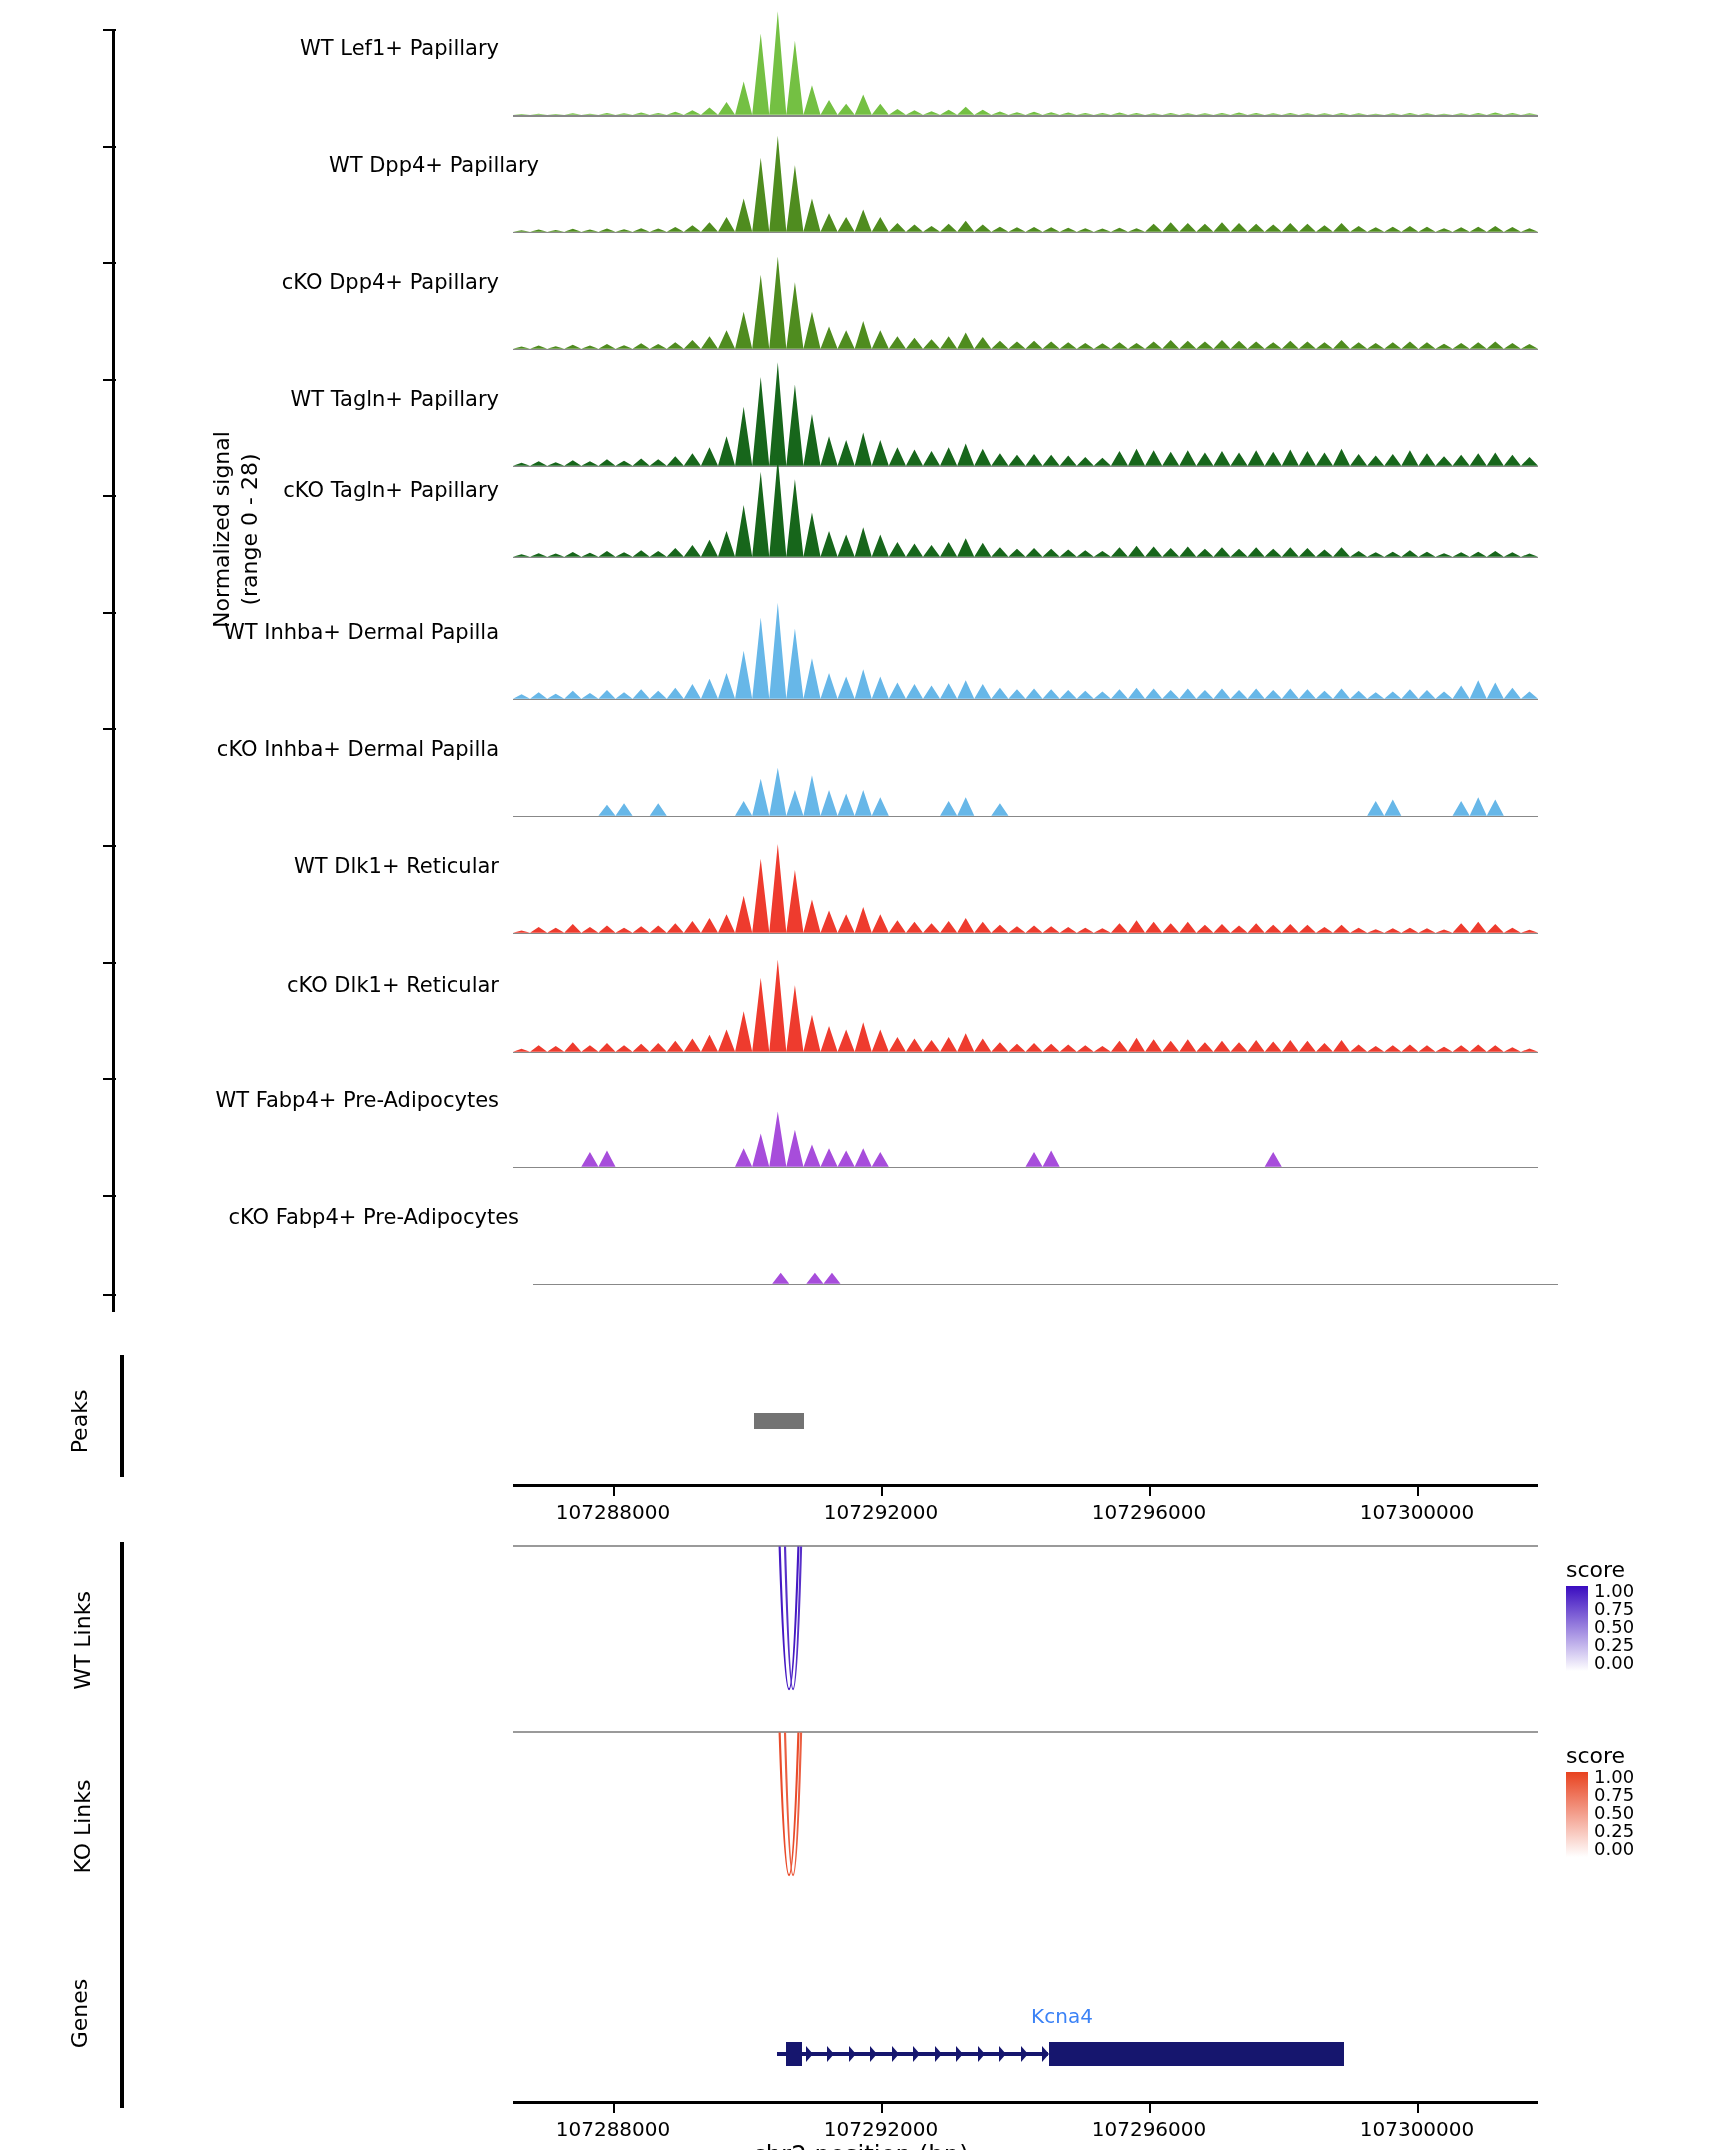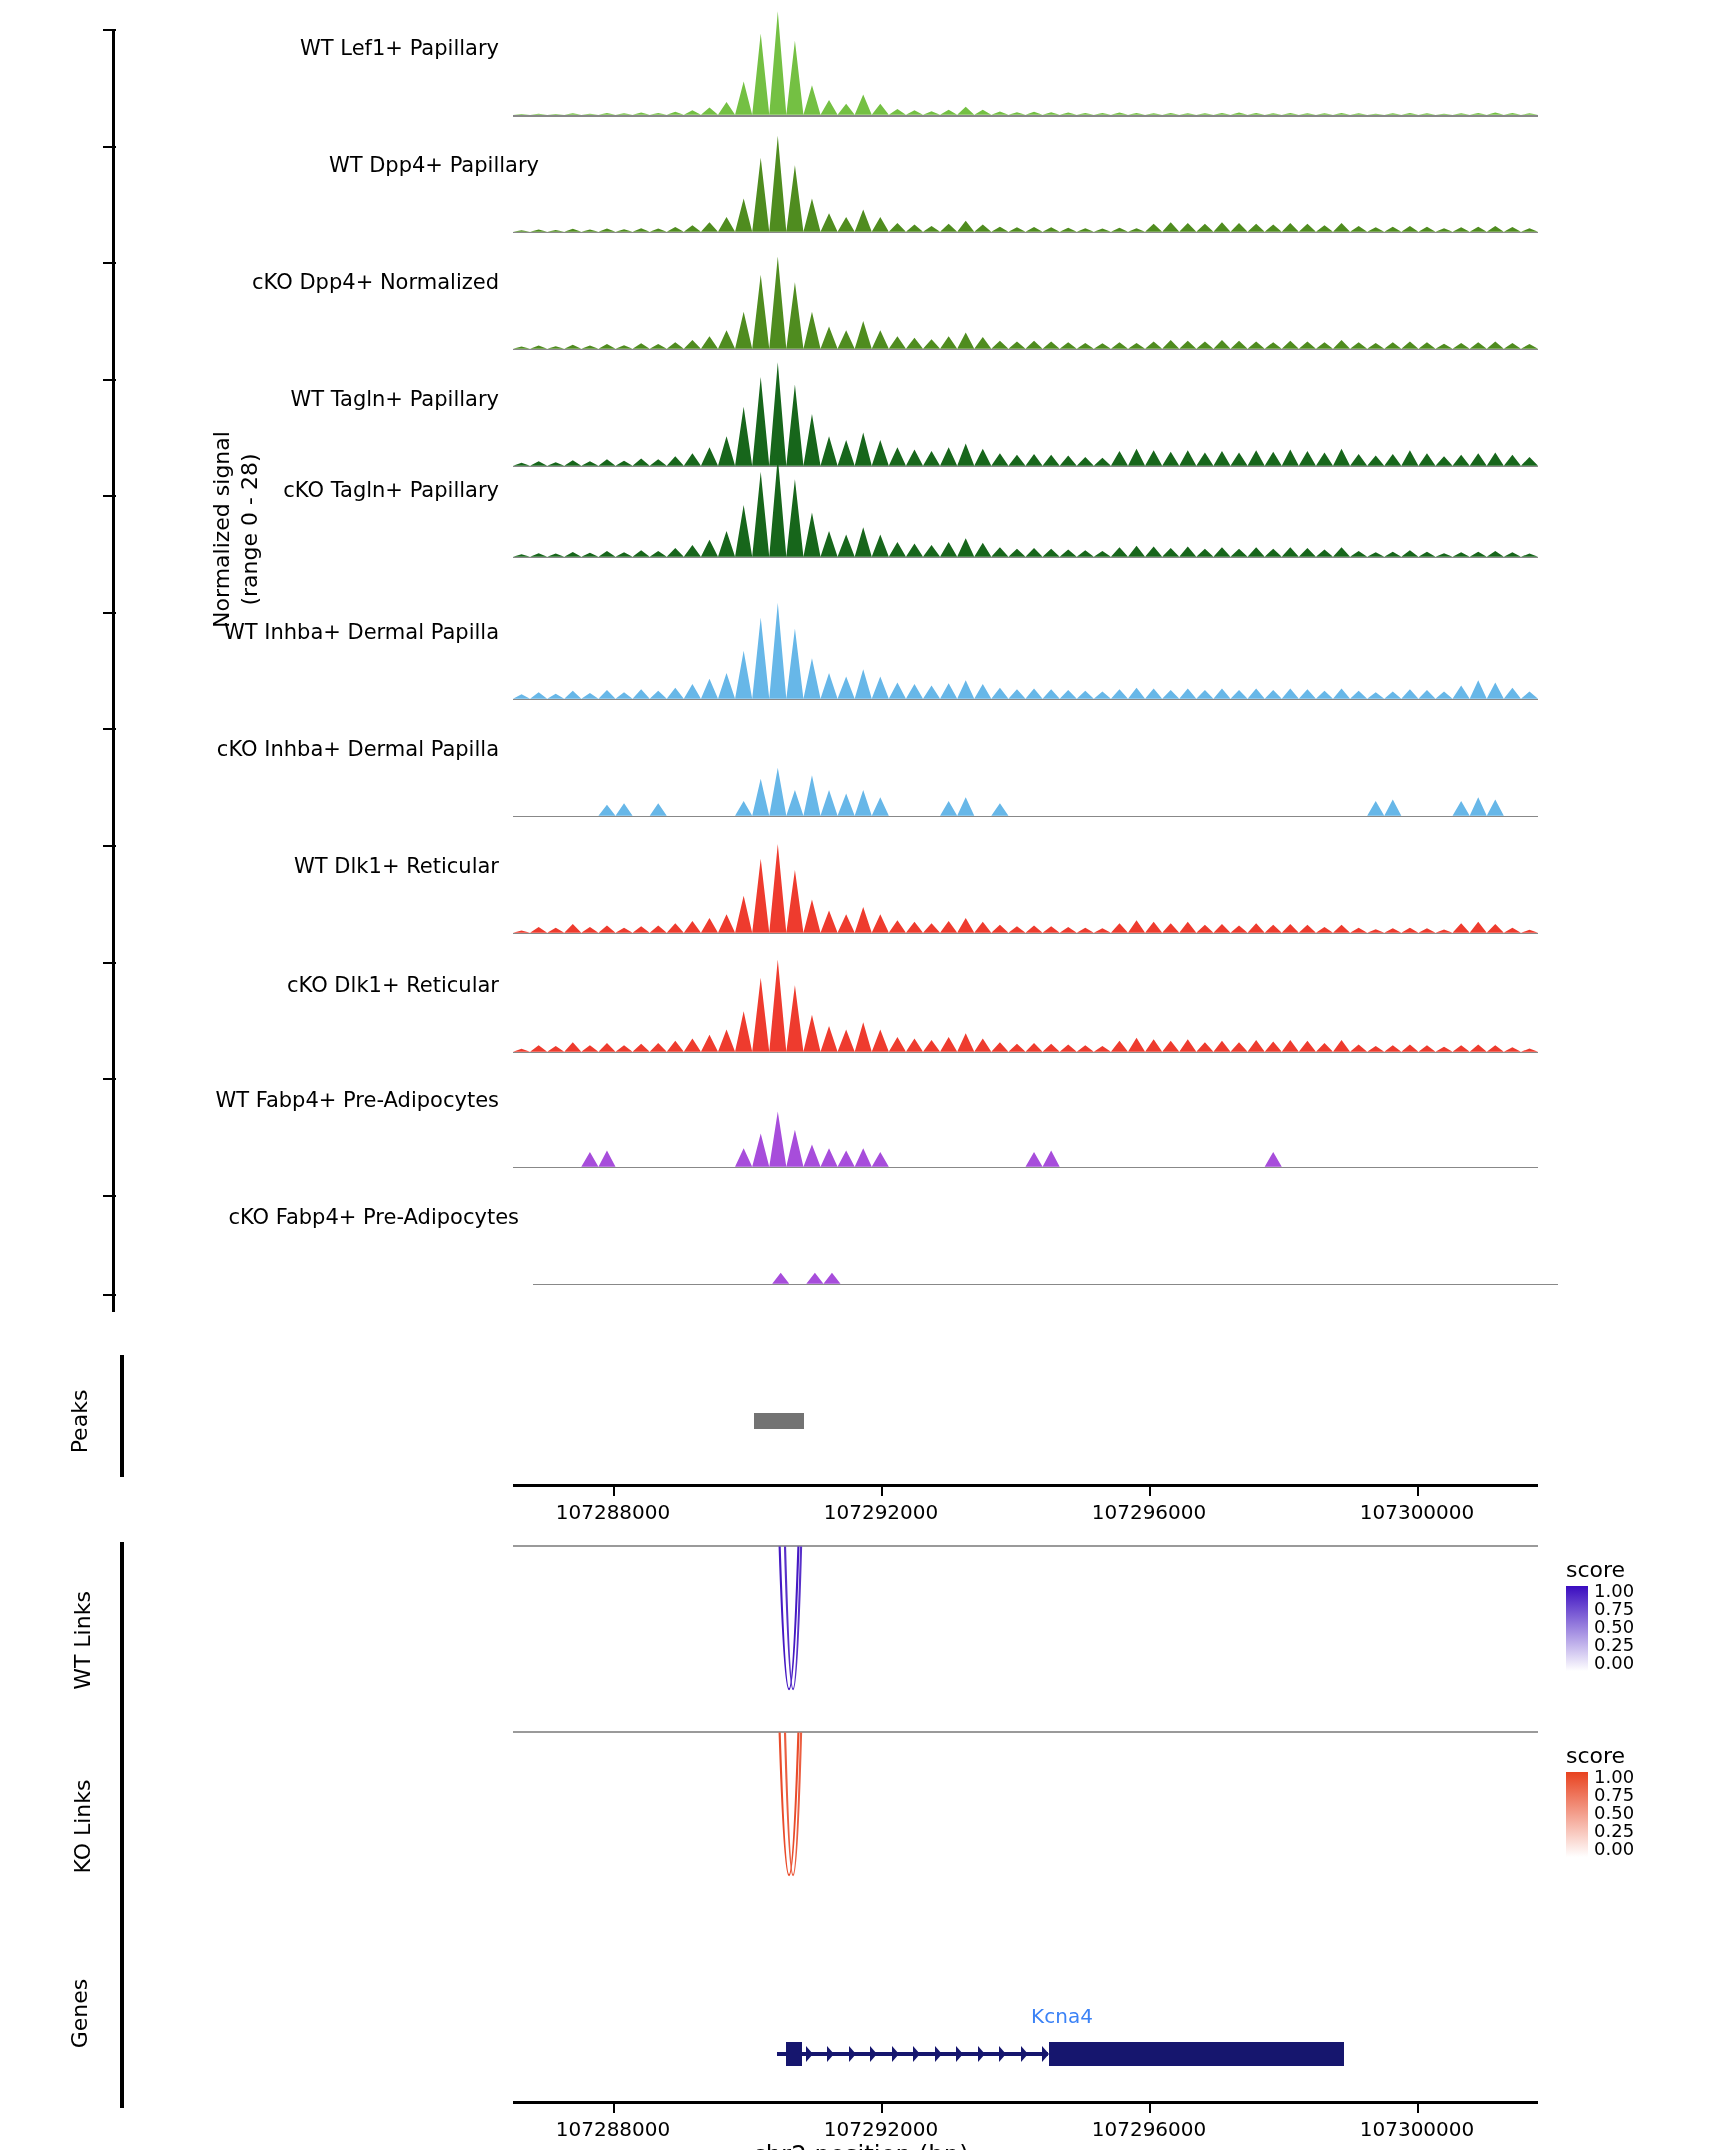--- a/index.html
+++ b/index.html
@@ -237,21 +237,21 @@
           <div class="track-baseline" style="top: 108px;"></div>
         </div>
         <div class="track-row" style="top: 124px; padding-left: 40px;">
           <div class="track-label">WT Dpp4+ Papillary</div>
           <svg class="track-canvas" viewBox="0 0 1430 160" preserveAspectRatio="none">
             <path d="M 0 150 L 0.0 150 L 11.9 147.9 L 23.8 150 L 23.8 150 L 35.8 146.9 L 47.7 150 L 47.7 150 L 59.6 147.4 L 71.5 150 L 71.5 150 L 83.4 145.9 L 95.3 150 L 95.3 150 L 107.3 146.9 L 119.2 150 L 119.2 150 L 131.1 145.4 L 143.0 150 L 143.0 150 L 154.9 146.4 L 166.8 150 L 166.8 150 L 178.8 144.9 L 190.7 150 L 190.7 150 L 202.6 145.4 L 214.5 150 L 214.5 150 L 226.4 143.3 L 238.3 150 L 238.3 150 L 250.3 140.7 L 262.2 150 L 262.2 150 L 274.1 136.6 L 286.0 150 L 286.0 150 L 297.9 129.4 L 309.8 150 L 309.8 150 L 321.8 103.7 L 333.7 150 L 333.7 150 L 345.6 47.1 L 357.5 150 L 357.5 150 L 369.4 16.3 L 381.3 150 L 381.3 150 L 393.3 57.4 L 405.2 150 L 405.2 150 L 417.1 103.7 L 429.0 150 L 429.0 150 L 440.9 124.3 L 452.8 150 L 452.8 150 L 464.8 129.4 L 476.7 150 L 476.7 150 L 488.6 119.1 L 500.5 150 L 500.5 150 L 512.4 129.4 L 524.3 150 L 524.3 150 L 536.3 137.7 L 548.2 150 L 548.2 150 L 560.1 139.7 L 572.0 150 L 572.0 150 L 583.9 141.8 L 595.8 150 L 595.8 150 L 607.8 138.7 L 619.7 150 L 619.7 150 L 631.6 134.6 L 643.5 150 L 643.5 150 L 655.4 139.7 L 667.3 150 L 667.3 150 L 679.3 142.8 L 691.2 150 L 691.2 150 L 703.1 143.8 L 715.0 150 L 715.0 150 L 726.9 143.3 L 738.8 150 L 738.8 150 L 750.8 143.8 L 762.7 150 L 762.7 150 L 774.6 144.3 L 786.5 150 L 786.5 150 L 798.4 144.9 L 810.3 150 L 810.3 150 L 822.3 145.4 L 834.2 150 L 834.2 150 L 846.1 144.3 L 858.0 150 L 858.0 150 L 869.9 144.9 L 881.8 150 L 881.8 150 L 893.8 138.7 L 905.7 150 L 905.7 150 L 917.6 136.6 L 929.5 150 L 929.5 150 L 941.4 137.7 L 953.3 150 L 953.3 150 L 965.3 138.7 L 977.2 150 L 977.2 150 L 989.1 136.6 L 1001.0 150 L 1001.0 150 L 1012.9 137.7 L 1024.8 150 L 1024.8 150 L 1036.8 138.7 L 1048.7 150 L 1048.7 150 L 1060.6 139.7 L 1072.5 150 L 1072.5 150 L 1084.4 137.7 L 1096.3 150 L 1096.3 150 L 1108.3 138.7 L 1120.2 150 L 1120.2 150 L 1132.1 140.7 L 1144.0 150 L 1144.0 150 L 1155.9 137.7 L 1167.8 150 L 1167.8 150 L 1179.8 141.8 L 1191.7 150 L 1191.7 150 L 1203.6 143.8 L 1215.5 150 L 1215.5 150 L 1227.4 142.8 L 1239.3 150 L 1239.3 150 L 1251.3 141.8 L 1263.2 150 L 1263.2 150 L 1275.1 142.8 L 1287.0 150 L 1287.0 150 L 1298.9 144.9 L 1310.8 150 L 1310.8 150 L 1322.8 143.8 L 1334.7 150 L 1334.7 150 L 1346.6 142.8 L 1358.5 150 L 1358.5 150 L 1370.4 141.8 L 1382.3 150 L 1382.3 150 L 1394.3 143.3 L 1406.2 150 L 1406.2 150 L 1418.1 144.9 L 1430.0 150 L 1430 150 Z" fill="#4f8c1f" stroke="none"></path>
           </svg>
           <div class="track-baseline" style="top: 108px;"></div>
         </div>
         <div class="track-row" style="top: 241px;">
-          <div class="track-label">cKO Dpp4+ Normalized</div>
+          <div class="track-label">cKO Dpp4+ Papillary</div>
           <svg class="track-canvas" viewBox="0 0 1430 160" preserveAspectRatio="none">
             <path d="M 0 150 L 0.0 150 L 11.9 146.9 L 23.8 150 L 23.8 150 L 35.8 145.4 L 47.7 150 L 47.7 150 L 59.6 146.4 L 71.5 150 L 71.5 150 L 83.4 144.3 L 95.3 150 L 95.3 150 L 107.3 145.4 L 119.2 150 L 119.2 150 L 131.1 143.3 L 143.0 150 L 143.0 150 L 154.9 144.9 L 166.8 150 L 166.8 150 L 178.8 142.3 L 190.7 150 L 190.7 150 L 202.6 143.3 L 214.5 150 L 214.5 150 L 226.4 140.7 L 238.3 150 L 238.3 150 L 250.3 137.7 L 262.2 150 L 262.2 150 L 274.1 132.5 L 286.0 150 L 286.0 150 L 297.9 124.3 L 309.8 150 L 309.8 150 L 321.8 98.6 L 333.7 150 L 333.7 150 L 345.6 47.1 L 357.5 150 L 357.5 150 L 369.4 21.4 L 381.3 150 L 381.3 150 L 393.3 57.4 L 405.2 150 L 405.2 150 L 417.1 98.6 L 429.0 150 L 429.0 150 L 440.9 119.1 L 452.8 150 L 452.8 150 L 464.8 124.3 L 476.7 150 L 476.7 150 L 488.6 111.4 L 500.5 150 L 500.5 150 L 512.4 124.3 L 524.3 150 L 524.3 150 L 536.3 132.5 L 548.2 150 L 548.2 150 L 560.1 134.6 L 572.0 150 L 572.0 150 L 583.9 136.6 L 595.8 150 L 595.8 150 L 607.8 132.5 L 619.7 150 L 619.7 150 L 631.6 127.4 L 643.5 150 L 643.5 150 L 655.4 133.5 L 667.3 150 L 667.3 150 L 679.3 138.7 L 691.2 150 L 691.2 150 L 703.1 139.7 L 715.0 150 L 715.0 150 L 726.9 138.7 L 738.8 150 L 738.8 150 L 750.8 139.7 L 762.7 150 L 762.7 150 L 774.6 140.7 L 786.5 150 L 786.5 150 L 798.4 141.8 L 810.3 150 L 810.3 150 L 822.3 142.3 L 834.2 150 L 834.2 150 L 846.1 140.7 L 858.0 150 L 858.0 150 L 869.9 141.8 L 881.8 150 L 881.8 150 L 893.8 139.7 L 905.7 150 L 905.7 150 L 917.6 137.7 L 929.5 150 L 929.5 150 L 941.4 138.7 L 953.3 150 L 953.3 150 L 965.3 139.7 L 977.2 150 L 977.2 150 L 989.1 137.7 L 1001.0 150 L 1001.0 150 L 1012.9 138.7 L 1024.8 150 L 1024.8 150 L 1036.8 139.7 L 1048.7 150 L 1048.7 150 L 1060.6 140.7 L 1072.5 150 L 1072.5 150 L 1084.4 138.7 L 1096.3 150 L 1096.3 150 L 1108.3 139.7 L 1120.2 150 L 1120.2 150 L 1132.1 140.7 L 1144.0 150 L 1144.0 150 L 1155.9 137.7 L 1167.8 150 L 1167.8 150 L 1179.8 140.7 L 1191.7 150 L 1191.7 150 L 1203.6 141.8 L 1215.5 150 L 1215.5 150 L 1227.4 140.7 L 1239.3 150 L 1239.3 150 L 1251.3 139.7 L 1263.2 150 L 1263.2 150 L 1275.1 140.7 L 1287.0 150 L 1287.0 150 L 1298.9 142.8 L 1310.8 150 L 1310.8 150 L 1322.8 141.8 L 1334.7 150 L 1334.7 150 L 1346.6 140.7 L 1358.5 150 L 1358.5 150 L 1370.4 139.7 L 1382.3 150 L 1382.3 150 L 1394.3 141.8 L 1406.2 150 L 1406.2 150 L 1418.1 143.3 L 1430.0 150 L 1430 150 Z" fill="#4f8c1f" stroke="none"></path>
           </svg>
           <div class="track-baseline" style="top: 108px;"></div>
         </div>
         <div class="track-row" style="top: 358px; text-decoration: underline;">
           <div class="track-label">WT Tagln+ Papillary</div>
           <svg class="track-canvas" viewBox="0 0 1430 160" preserveAspectRatio="none">
             <path d="M 0 150 L 0.0 150 L 11.9 145.9 L 23.8 150 L 23.8 150 L 35.8 143.8 L 47.7 150 L 47.7 150 L 59.6 144.9 L 71.5 150 L 71.5 150 L 83.4 142.3 L 95.3 150 L 95.3 150 L 107.3 143.8 L 119.2 150 L 119.2 150 L 131.1 140.7 L 143.0 150 L 143.0 150 L 154.9 142.8 L 166.8 150 L 166.8 150 L 178.8 139.7 L 190.7 150 L 190.7 150 L 202.6 140.7 L 214.5 150 L 214.5 150 L 226.4 136.6 L 238.3 150 L 238.3 150 L 250.3 132.5 L 262.2 150 L 262.2 150 L 274.1 124.3 L 286.0 150 L 286.0 150 L 297.9 108.9 L 309.8 150 L 309.8 150 L 321.8 67.7 L 333.7 150 L 333.7 150 L 345.6 26.6 L 357.5 150 L 357.5 150 L 369.4 6.0 L 381.3 150 L 381.3 150 L 393.3 36.9 L 405.2 150 L 405.2 150 L 417.1 78.0 L 429.0 150 L 429.0 150 L 440.9 108.9 L 452.8 150 L 452.8 150 L 464.8 114.0 L 476.7 150 L 476.7 150 L 488.6 103.7 L 500.5 150 L 500.5 150 L 512.4 114.0 L 524.3 150 L 524.3 150 L 536.3 124.3 L 548.2 150 L 548.2 150 L 560.1 127.4 L 572.0 150 L 572.0 150 L 583.9 129.4 L 595.8 150 L 595.8 150 L 607.8 124.3 L 619.7 150 L 619.7 150 L 631.6 119.1 L 643.5 150 L 643.5 150 L 655.4 126.3 L 667.3 150 L 667.3 150 L 679.3 132.5 L 691.2 150 L 691.2 150 L 703.1 134.6 L 715.0 150 L 715.0 150 L 726.9 133.5 L 738.8 150 L 738.8 150 L 750.8 134.6 L 762.7 150 L 762.7 150 L 774.6 135.6 L 786.5 150 L 786.5 150 L 798.4 137.7 L 810.3 150 L 810.3 150 L 822.3 138.7 L 834.2 150 L 834.2 150 L 846.1 129.4 L 858.0 150 L 858.0 150 L 869.9 126.3 L 881.8 150 L 881.8 150 L 893.8 128.4 L 905.7 150 L 905.7 150 L 917.6 130.5 L 929.5 150 L 929.5 150 L 941.4 128.4 L 953.3 150 L 953.3 150 L 965.3 131.5 L 977.2 150 L 977.2 150 L 989.1 129.4 L 1001.0 150 L 1001.0 150 L 1012.9 131.5 L 1024.8 150 L 1024.8 150 L 1036.8 128.4 L 1048.7 150 L 1048.7 150 L 1060.6 130.5 L 1072.5 150 L 1072.5 150 L 1084.4 127.4 L 1096.3 150 L 1096.3 150 L 1108.3 129.4 L 1120.2 150 L 1120.2 150 L 1132.1 131.5 L 1144.0 150 L 1144.0 150 L 1155.9 126.3 L 1167.8 150 L 1167.8 150 L 1179.8 133.5 L 1191.7 150 L 1191.7 150 L 1203.6 135.6 L 1215.5 150 L 1215.5 150 L 1227.4 133.5 L 1239.3 150 L 1239.3 150 L 1251.3 128.4 L 1263.2 150 L 1263.2 150 L 1275.1 132.5 L 1287.0 150 L 1287.0 150 L 1298.9 136.6 L 1310.8 150 L 1310.8 150 L 1322.8 134.6 L 1334.7 150 L 1334.7 150 L 1346.6 132.5 L 1358.5 150 L 1358.5 150 L 1370.4 131.5 L 1382.3 150 L 1382.3 150 L 1394.3 134.6 L 1406.2 150 L 1406.2 150 L 1418.1 137.7 L 1430.0 150 L 1430 150 Z" fill="#17661b" stroke="none"></path>
           </svg>

